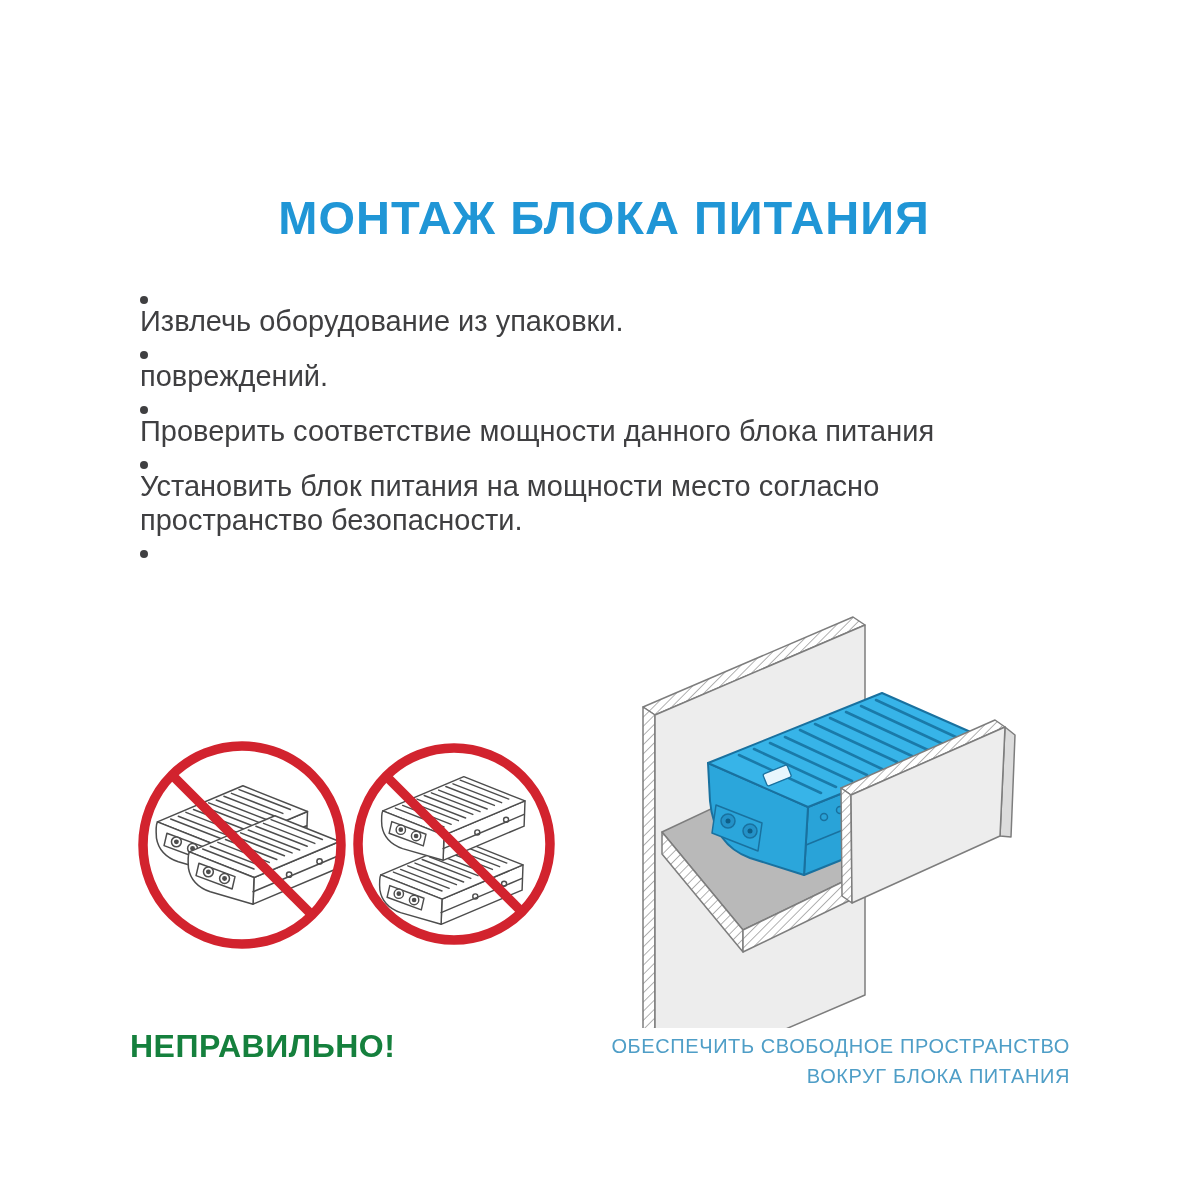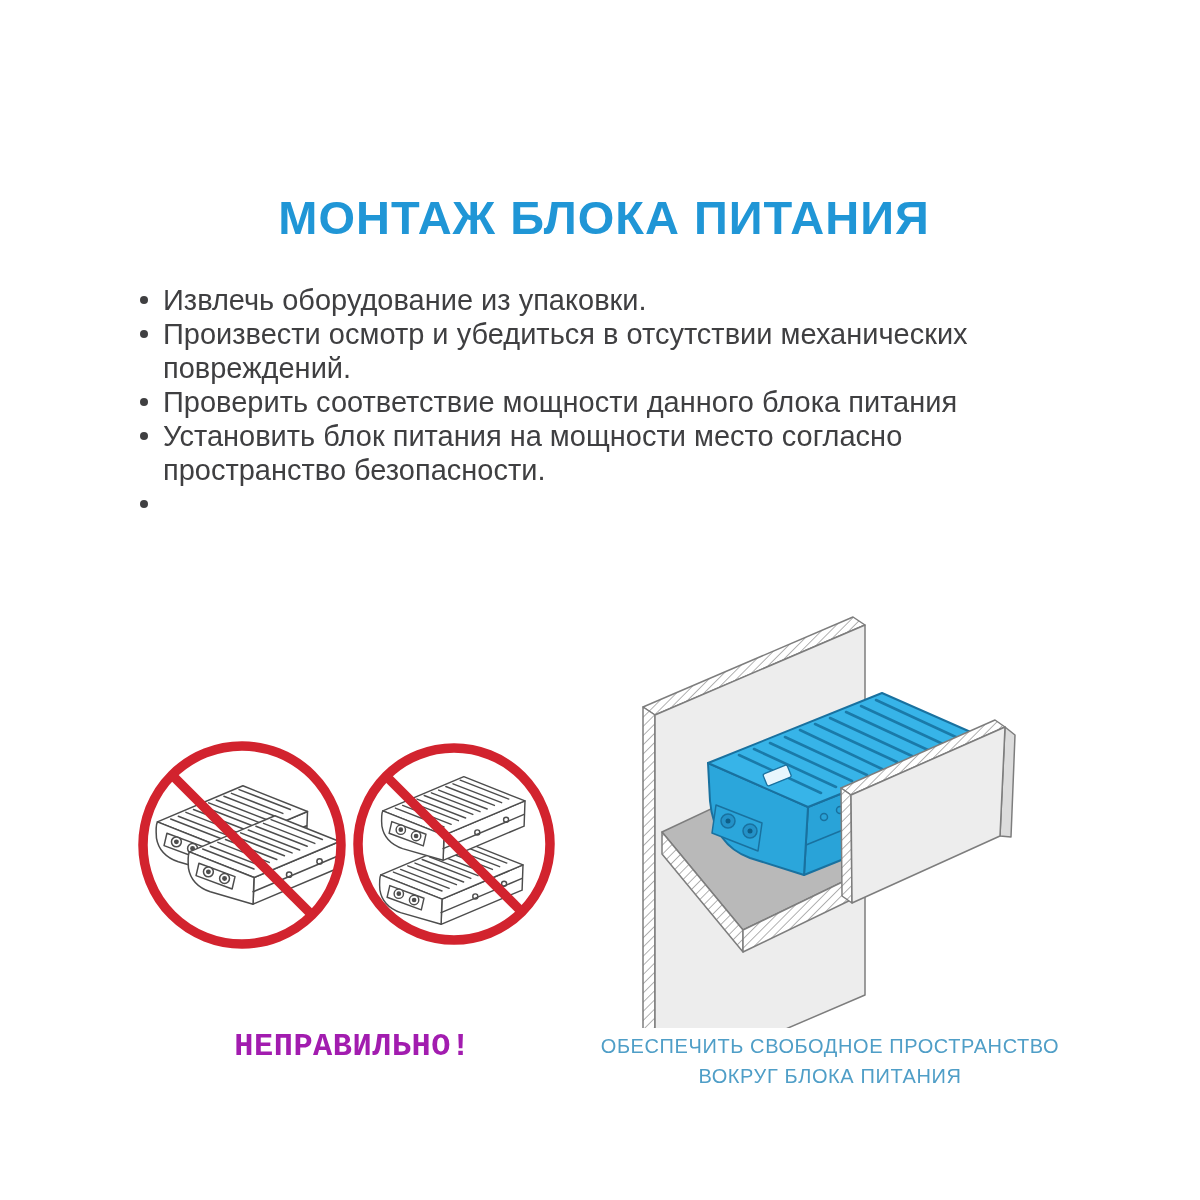--- a/index.html
+++ b/index.html
@@ -1,26 +1,26 @@
 <!DOCTYPE html>
 <html><head>
 <meta charset="utf-8">
 <style>
   html,body{margin:0;padding:0;background:#fff;}
   .page{position:relative;width:1200px;height:1200px;background:#ffffff;overflow:hidden;
         font-family:"Liberation Sans", sans-serif;padding-left:8px;}
   .title{position:absolute;top:163px;left:0;right:0;text-align:center;
          font-size:47px;font-weight:700;letter-spacing:1px;color:#2096d6;line-height:47px;}
   .instructions{position:absolute;left:140px;top:283px;width:920px;list-style:none;margin:0;padding:0;}
-  .instructions li{display:flex;align-items:flex-start;margin:0;padding:0;}
+  .instructions li{display:flex;align-items:flex-start;margin:0;padding:0;flex-direction:column;}
   .dot{flex:0 0 auto;width:8px;height:8px;border-radius:50%;background:#3f3f41;margin:13px 15px 0 0;}
   .lines{color:#3f3f41;font-size:29px;line-height:34px;font-weight:400;}
-  .wrong-label{position:absolute;left:130px;top:1028px;width:445px;text-align:center;
-               font-size:32px;font-weight:700;color:#a21caf;letter-spacing:0.5px;font-family:Liberation Mono, monospace;}
-  .caption{position:absolute;left:590px;top:1031px;width:480px;text-align:center;
+  .wrong-label{position:absolute;left:130px;top:1028px;width:445px;text-align:left;
+               font-size:32px;font-weight:700;color:#15803d;letter-spacing:0.5px;}
+  .caption{position:absolute;left:590px;top:1031px;width:480px;text-align:right;
            font-size:20px;line-height:30px;letter-spacing:0.6px;color:#4f9ec7;font-weight:400;}
   .signs-svg{position:absolute;left:130px;top:733px;width:445px;height:225px;}
   .scene-svg{position:absolute;left:628px;top:603px;width:460px;height:425px;}
   svg{display:block;}
 </style>
 </head>
 <body>
 
 <div class="page">
 
@@ -29,21 +29,20 @@
   <ul class="instructions">
     <li>
       <span class="dot"></span>
       <div class="lines">
         <div>Извлечь оборудование из упаковки.</div>
       </div>
     </li>
     <li>
       <span class="dot"></span>
       <div class="lines">
-        <div>Произвести осмотр и убедиться в отсутствии механических</div>
         <div>повреждений.</div>
       </div>
     </li>
     <li>
       <span class="dot"></span>
       <div class="lines">
         <div>Проверить соответствие мощности данного блока питания</div>
       </div>
     </li>
     <li>

